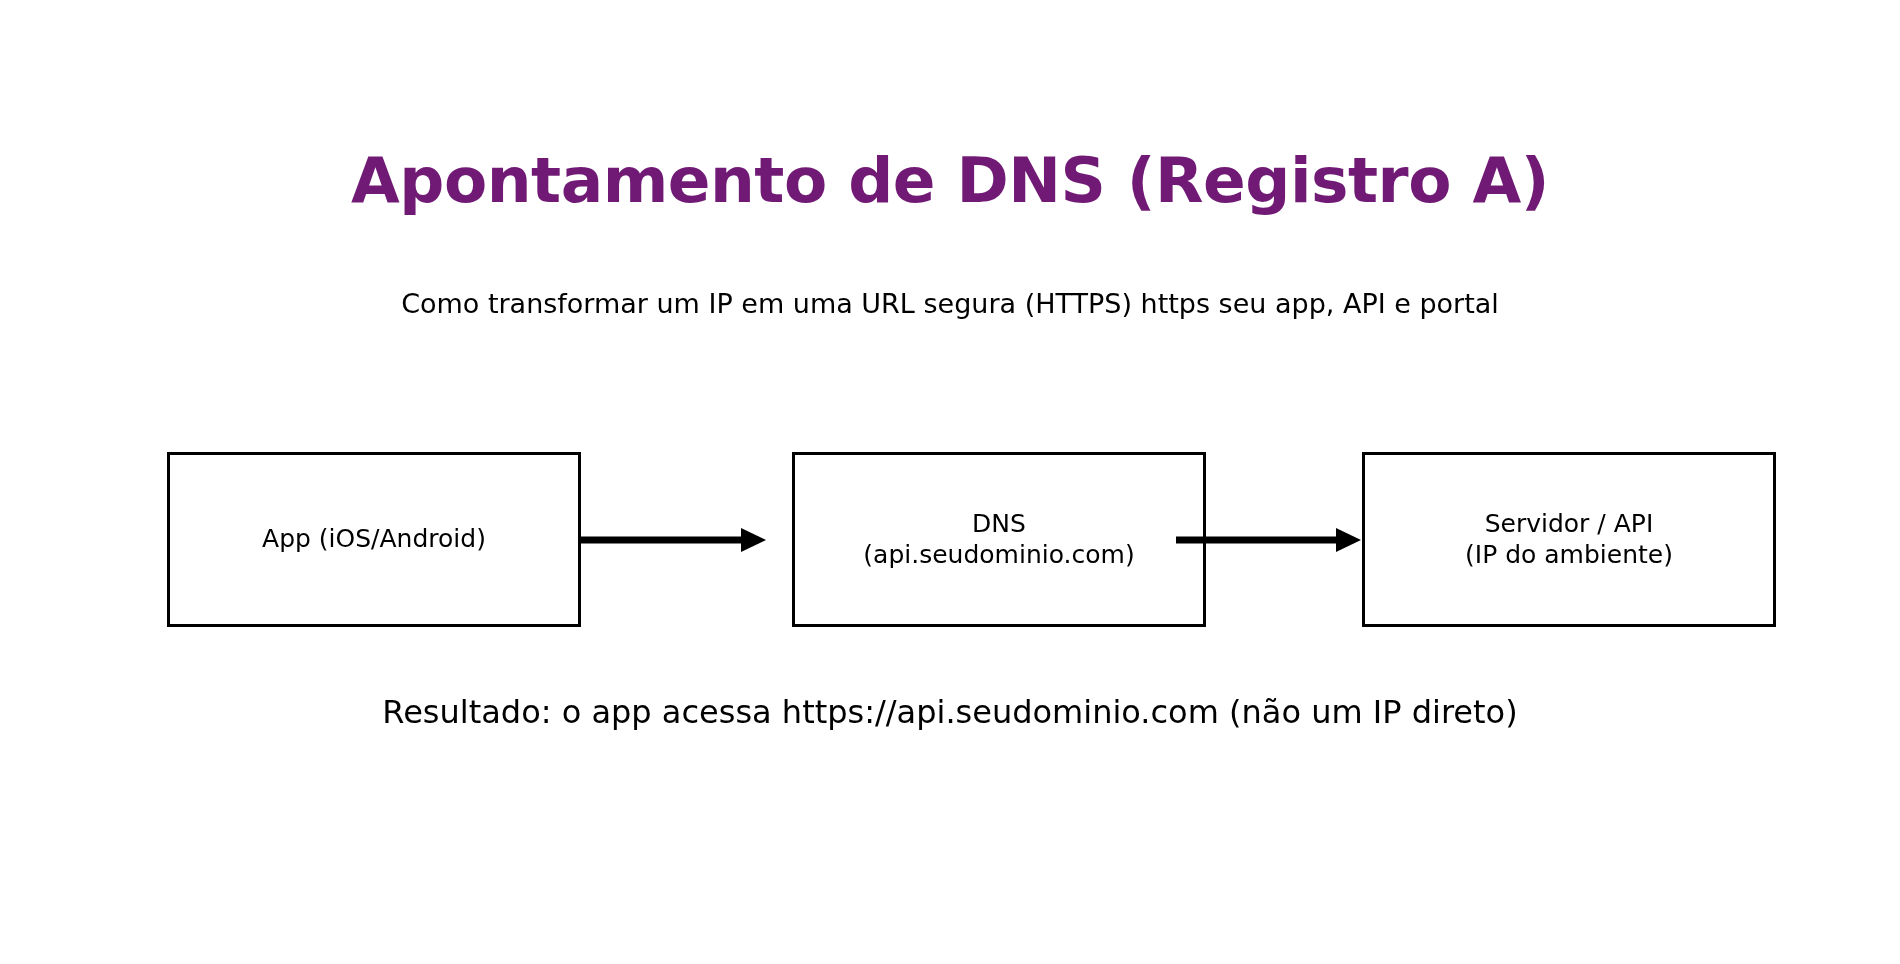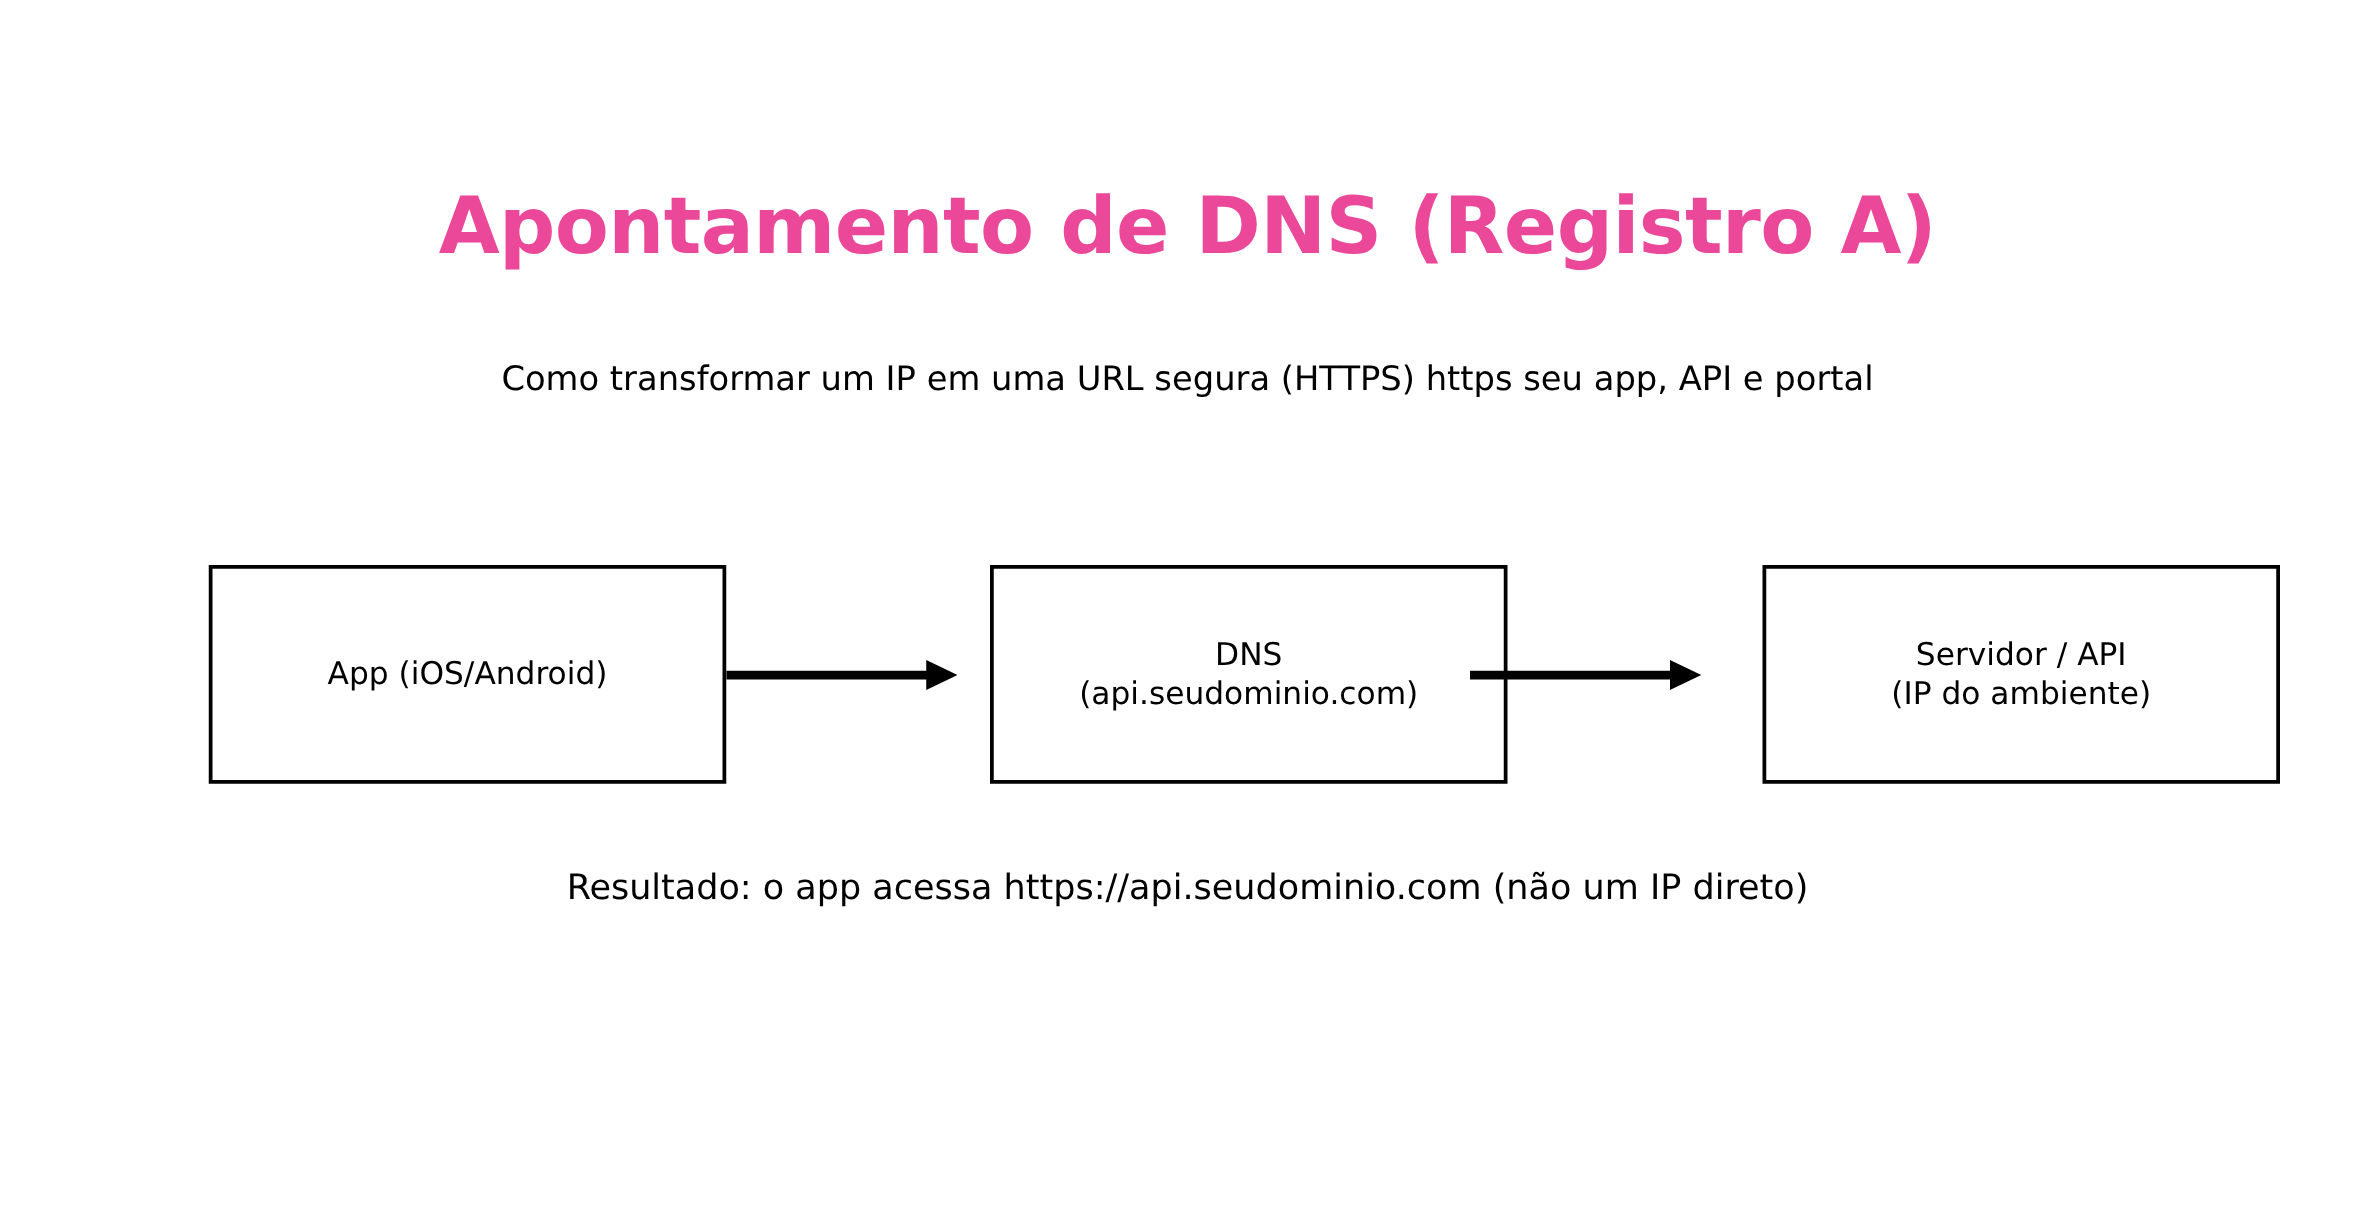--- a/index.html
+++ b/index.html
@@ -37,21 +37,21 @@
     position: absolute;
     left: 0;
     top: 148px;
     width: 1900px;
     text-align: center;
     font-size: 63px;
     font-weight: bold;
     letter-spacing: -0.5px;
     line-height: 1.05;
     white-space: nowrap;
-    color: #ec4899;
+    color: #701a75;
   }
 
   .subtitle {
     position: absolute;
     left: 0;
     top: 288px;
     width: 1900px;
     text-align: center;
     font-size: 27px;
     font-weight: normal;
@@ -78,21 +78,21 @@
     border: 3px solid #000000;
     background: #ffffff;
     display: flex;
     align-items: center;
     justify-content: center;
     text-align: center;
   }
 
   .node-1 { left: 167px; }
   .node-2 { left: 792px; }
-  .node-3 { left: 1410px; }
+  .node-3 { left: 1362px; }
 
   .node-label {
     font-size: 25px;
     line-height: 1.22;
     color: #000000;
     white-space: pre-line;
     padding: 0 8px;
   }
 
   
@@ -107,21 +107,21 @@
 
   .arrow svg { display: block; }
 
   
   .result-note {
     position: absolute;
     left: 0;
     top: 693px;
     width: 1900px;
     text-align: center;
-    font-size: 28px;
+    font-size: 32px;
     line-height: 1.2;
     white-space: nowrap;
     color: #000000;
   }
 </style>
 </head>
 <body>
 
 <div class="canvas">
 

